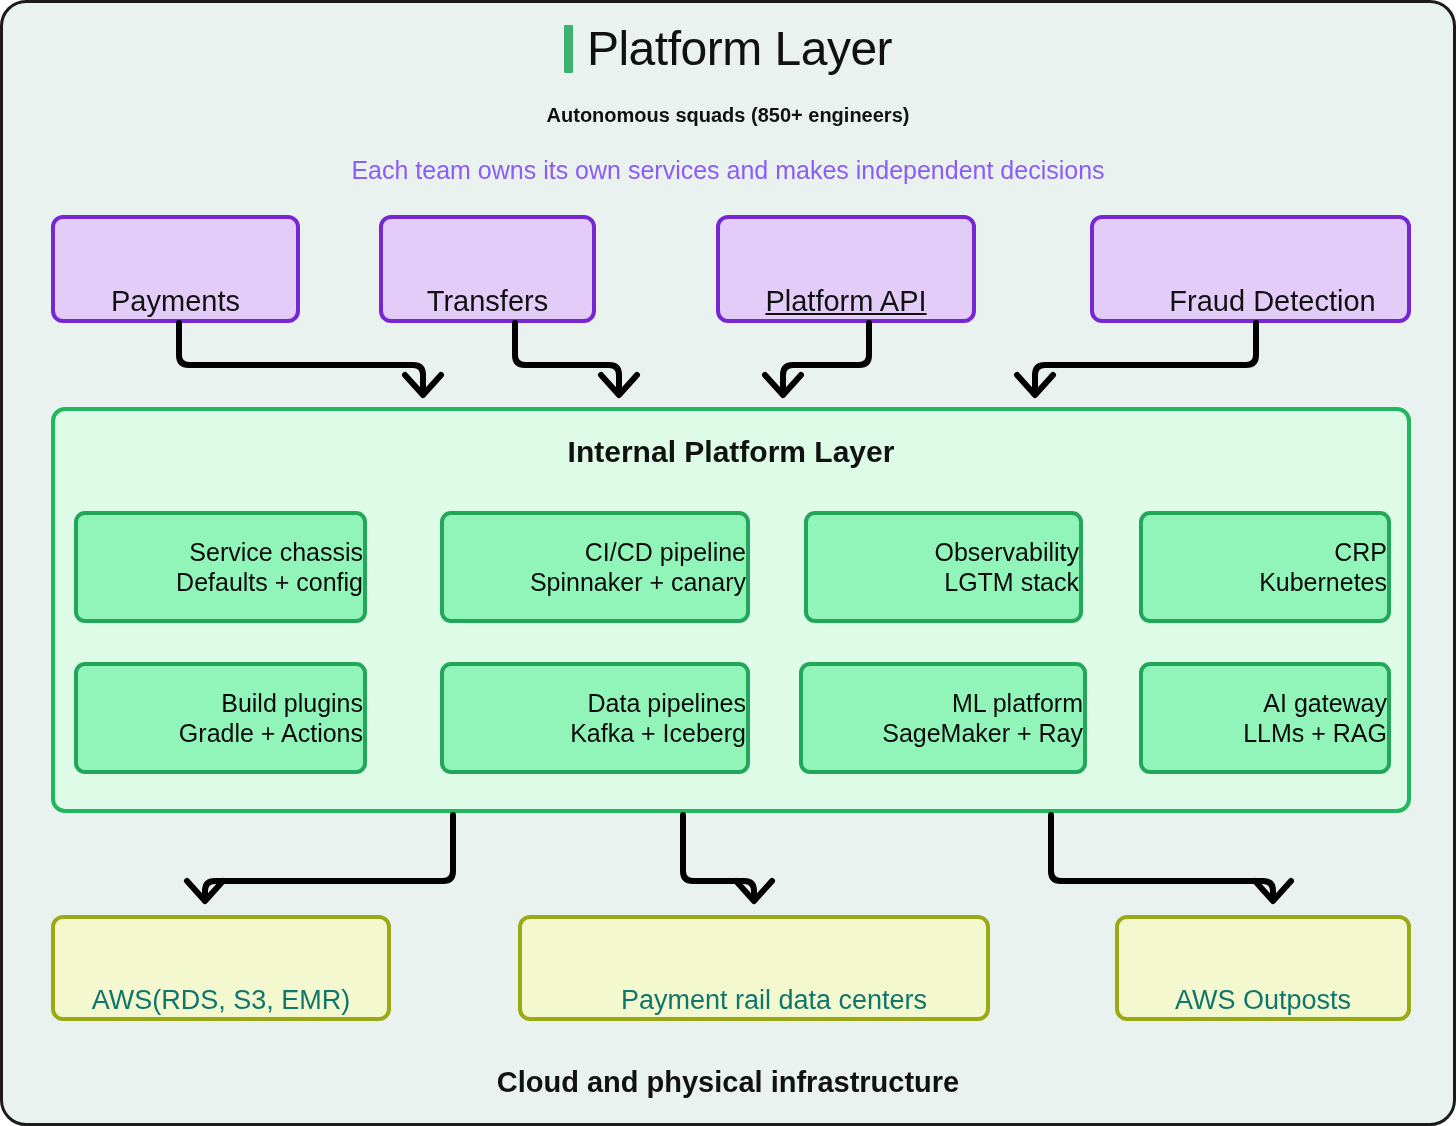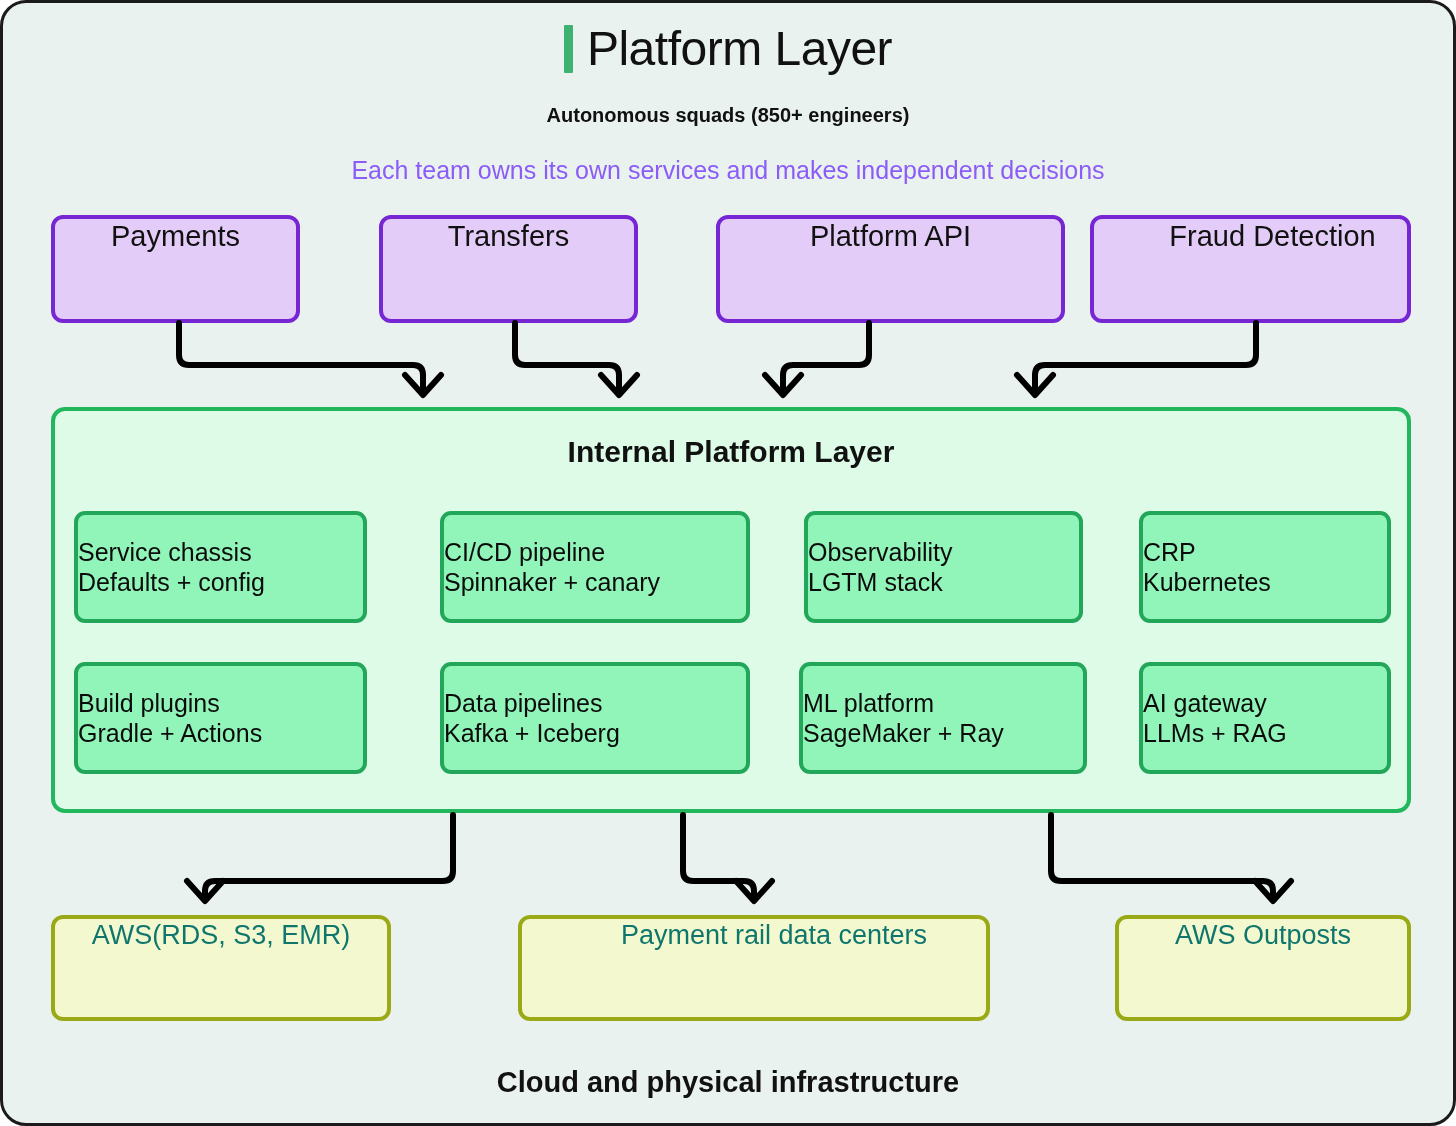--- a/index.html
+++ b/index.html
@@ -59,21 +59,21 @@
     font-size: 25px;
     font-weight: 400;
     color: #8b5cf6;
   }
 
   
   .node {
     position: absolute;
     box-sizing: border-box;
     display: flex;
-    align-items: flex-start;
+    align-items: flex-end;
     justify-content: center;
     text-align: center;
     line-height: 1.22;
   }
 
   .squad-node {
     height: 108px;
     background: #e4ccf9;
     border: 4px solid #7726d4;
     border-radius: 12px;
@@ -151,24 +151,24 @@
       <div id="title-accent"></div>
       <div id="page-title">Platform Layer</div>
     </div>
     <div id="subtitle">Autonomous squads (850+ engineers)</div>
     <div id="caption">Each team owns its own services and makes independent decisions</div>
   </div>
 
   <div class="node squad-node" style="left:48px; top:212px; width:249px;">
     <span>Payments</span>
   </div>
-  <div class="node squad-node" style="left:376px; top:212px; width:259px;">
+  <div class="node squad-node" style="left:376px; top:212px; width:217px;">
     <span>Transfers</span>
   </div>
-  <div class="node squad-node" style="left:713px; top:212px; width:349px;">
+  <div class="node squad-node" style="left:713px; top:212px; width:260px;text-decoration:underline;">
     <span>Platform API</span>
   </div>
   <div class="node squad-node" style="left:1087px; top:212px; width:321px;padding-left:44px;">
     <span>Fraud Detection</span>
   </div>
 
   <div id="platform-container">
     <div id="platform-title">Internal Platform Layer</div>
 
     <div class="node cap-node" style="left:385px; top:100px; width:310px;">

